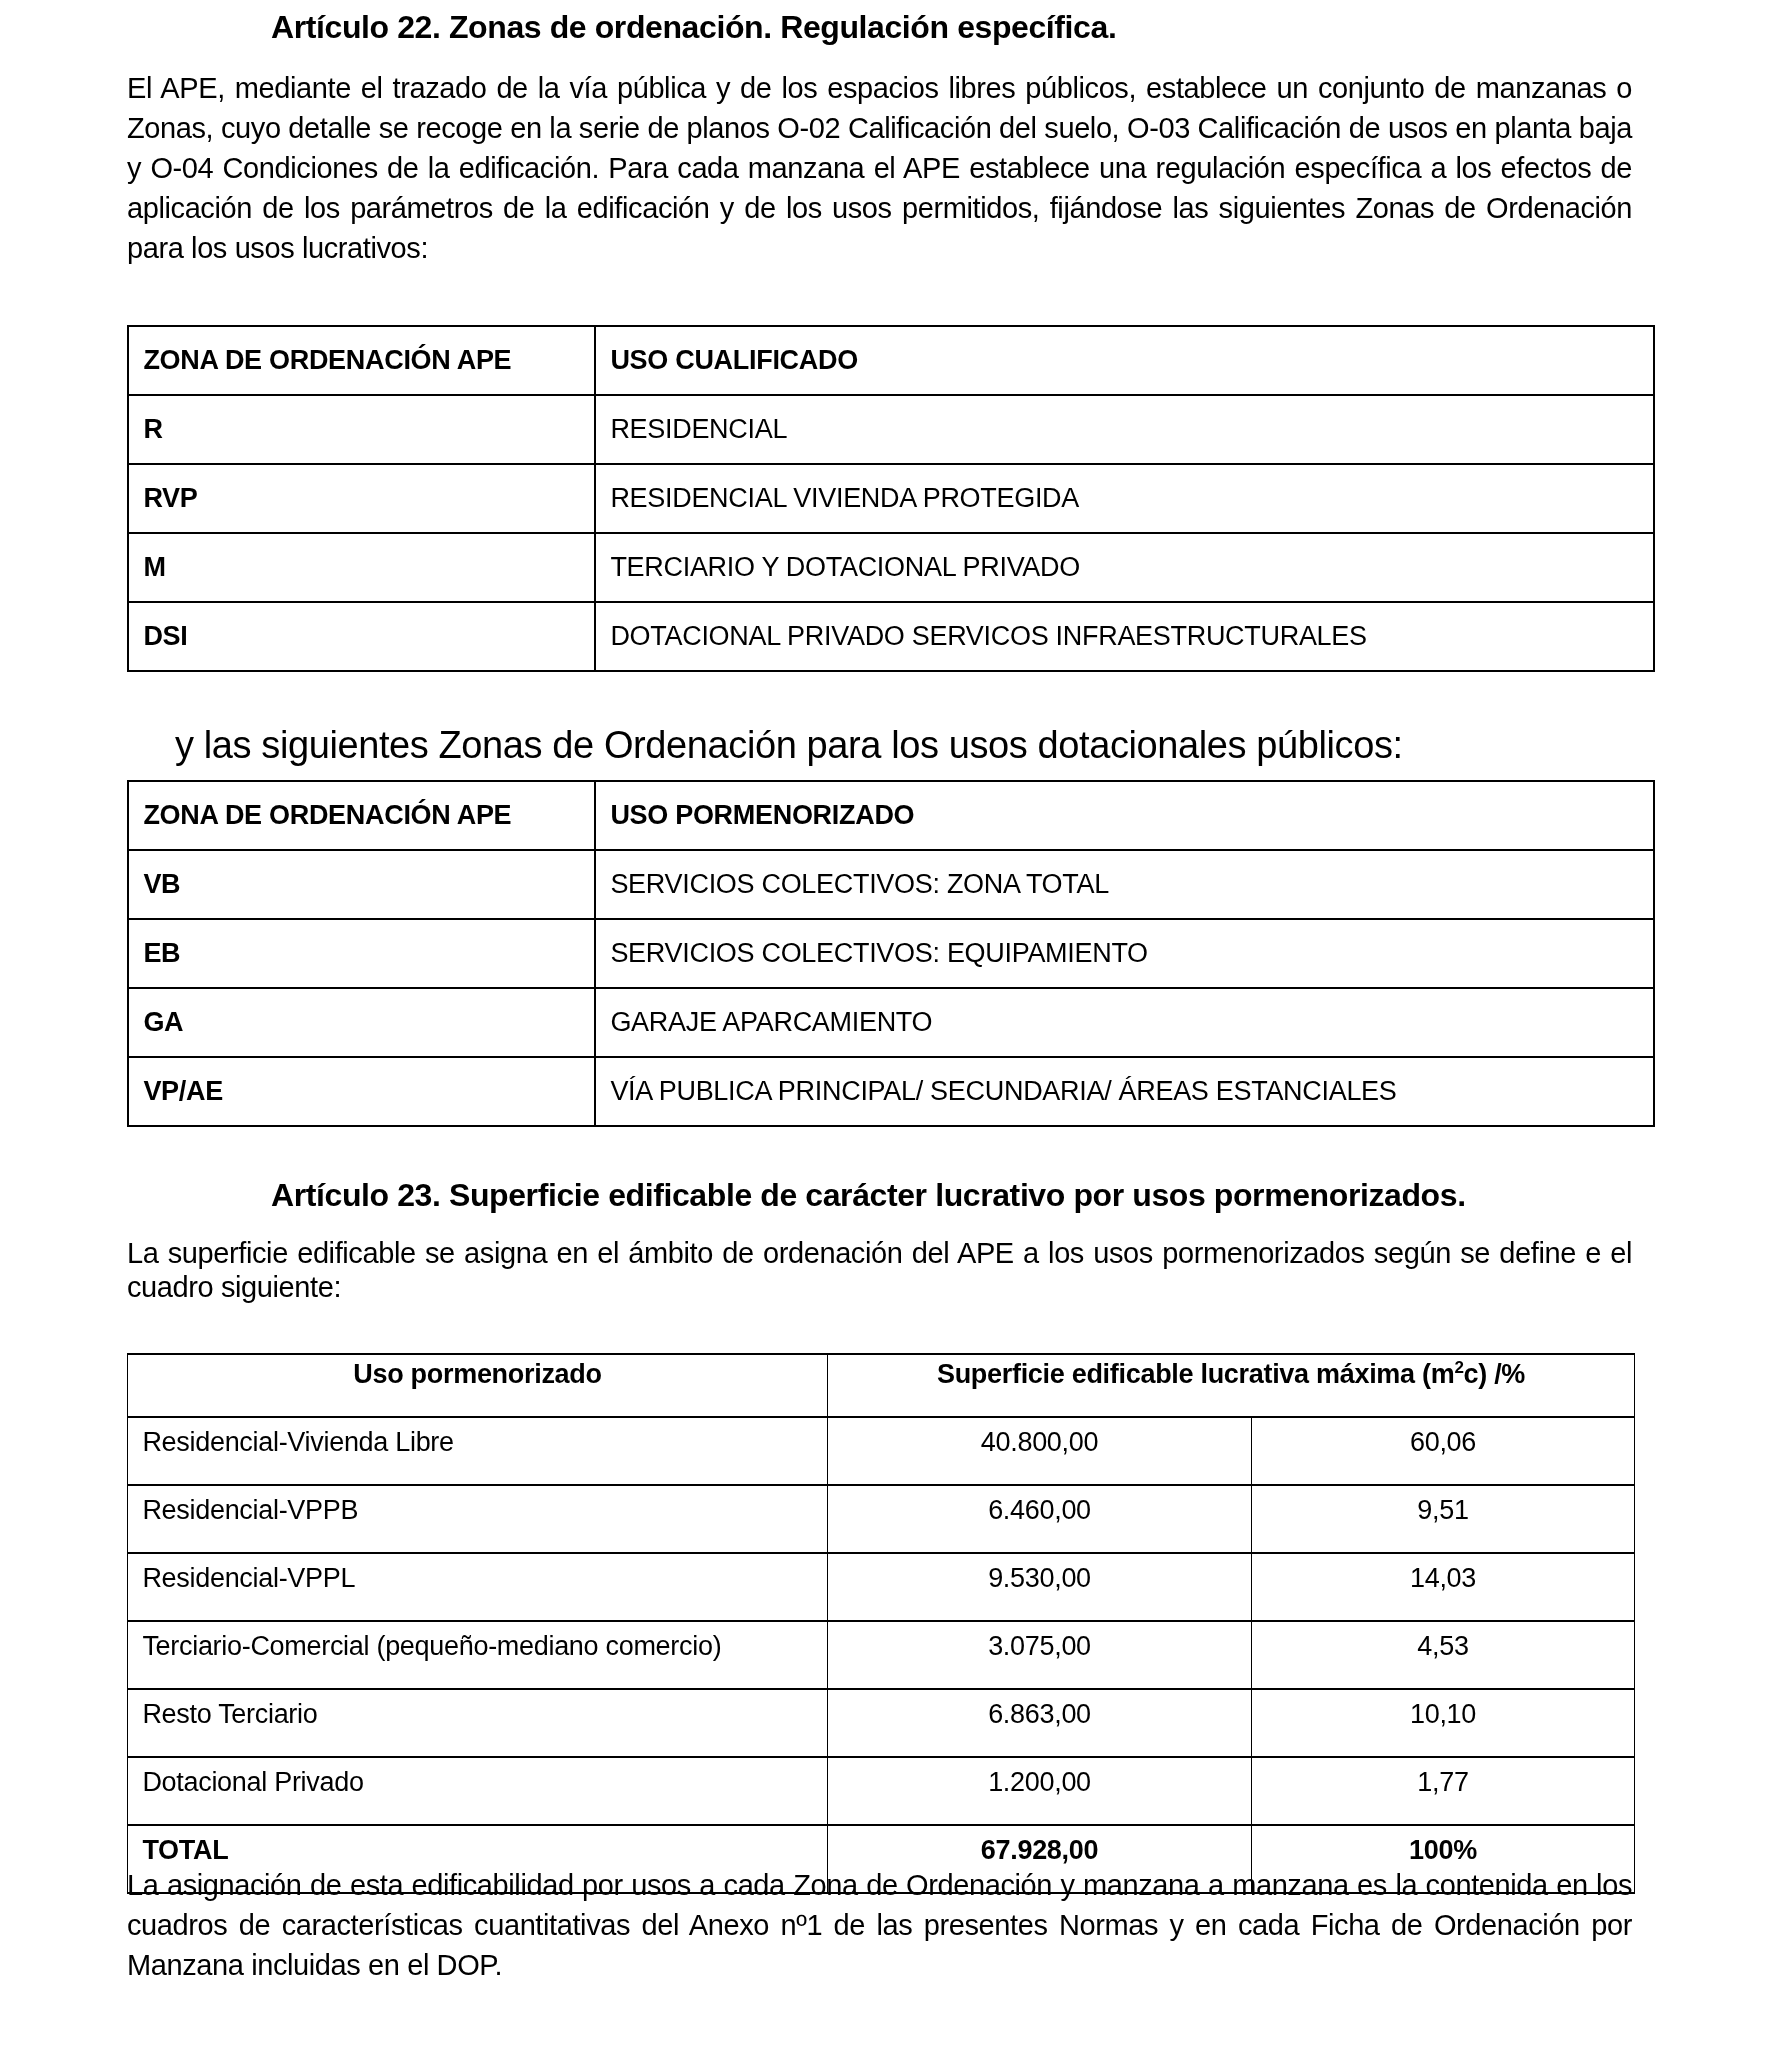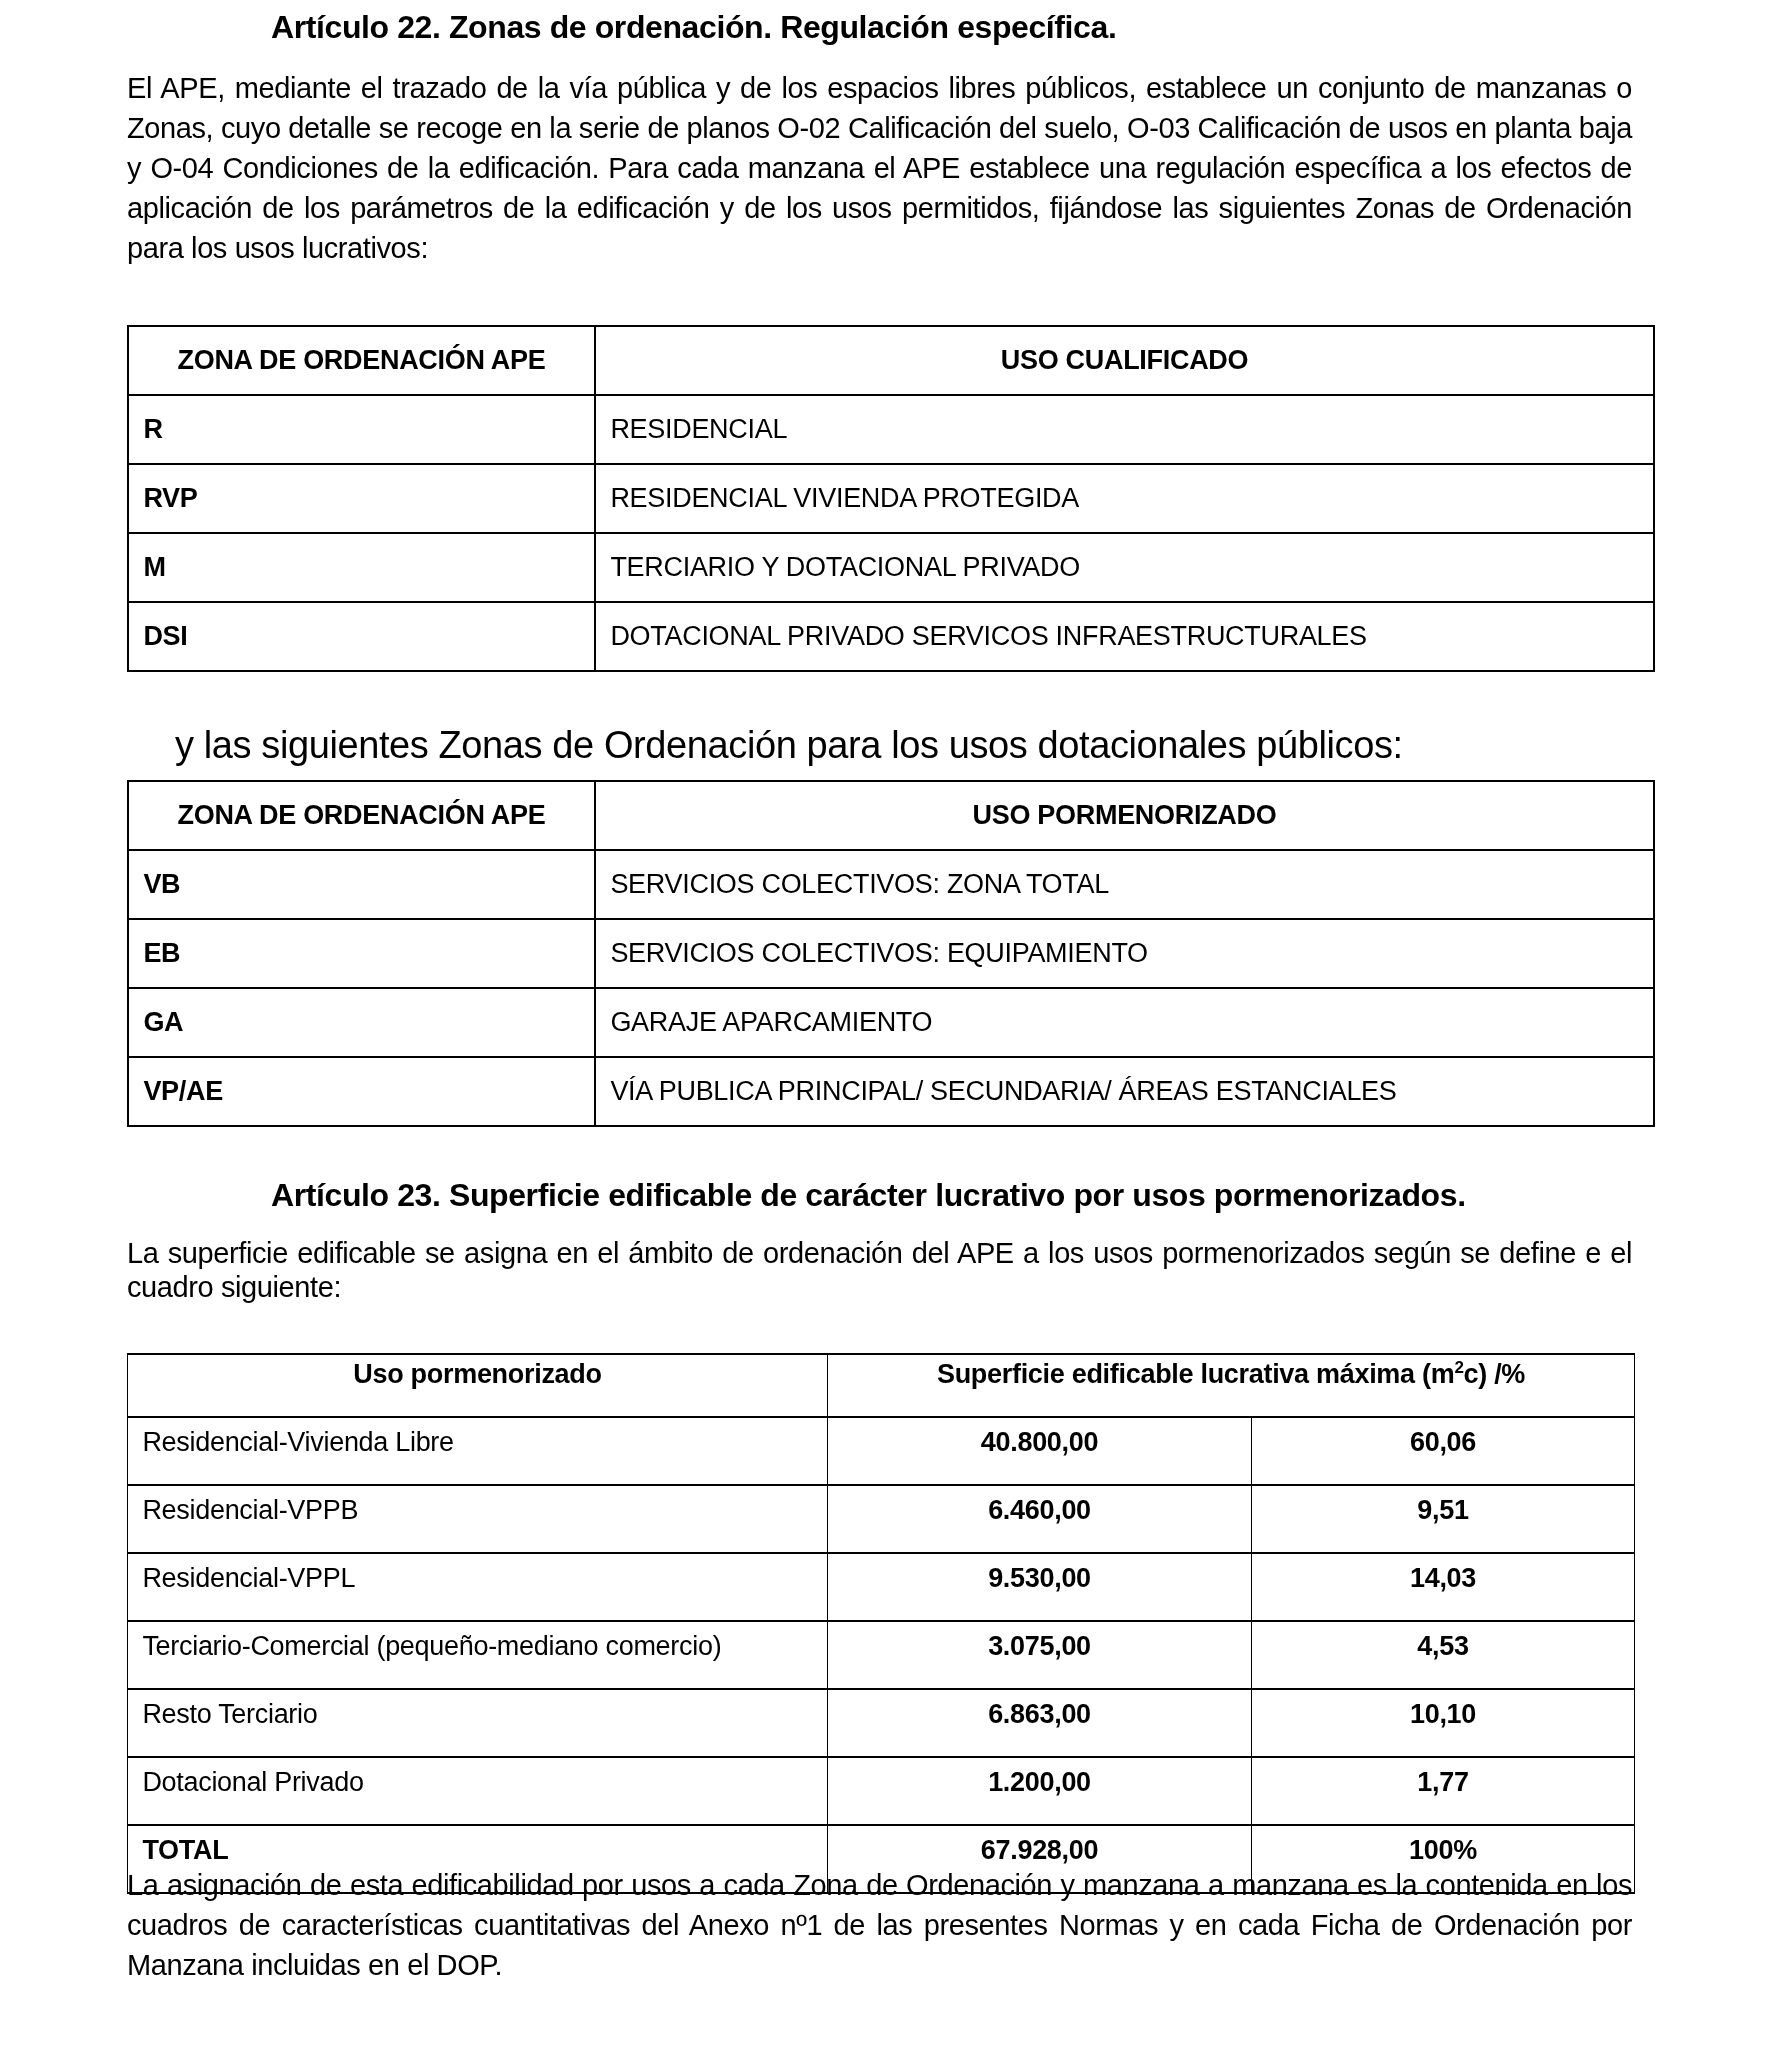--- a/index.html
+++ b/index.html
@@ -7,26 +7,26 @@
          font-family: "Liberation Sans", sans-serif; color: #000; }
   .heading { position: absolute; left: 271px; font-weight: bold; font-size: 32px;
              white-space: nowrap; letter-spacing: -0.4px; }
   .para { position: absolute; left: 127px; width: 1505px; font-size: 29px; line-height: 40px;
           text-align: justify; letter-spacing: -0.4px; }
   .single { position: absolute; left: 143px; font-size: 38px; white-space: nowrap; letter-spacing: -0.4px; margin-left: 32px; }
   table { position: absolute; border-collapse: collapse; table-layout: fixed; }
   td, th { border: 2.2px solid #000; padding: 0 14.4px; font-size: 27px; letter-spacing: -0.3px;
            vertical-align: middle; }
   .t1 td, .t1 th { height: 67px; }
-  .t1 th { font-weight: bold; text-align: center; }
+  .t1 th { font-weight: bold; text-align: left; }
   .t1 td.code { font-weight: bold; }
   .t1 td.col0, .t1 th.col0 { border-right-width: 1.4px; }
   .t3 td, .t3 th { height: 57px; vertical-align: top; padding-top: 9px; }
   .t3 th { font-weight: bold; text-align: center; padding-top: 4.3px; }
-  .t3 td.num { text-align: center; font-weight: bold; }
+  .t3 td.num { text-align: center; }
   .t3 tr.total td { font-weight: bold; }
   .t3 td, .t3 th { border-left-width: 1.4px; border-right-width: 1.4px; }
   sup { font-size: 17px; line-height: 0; }
 </style>
 </head>
 <body>
 
 <div class="heading" style="top:8.6px;">Artículo 22. Zonas de ordenación. Regulación específica.</div>
 
 <div class="para" style="top:68px;">El APE, mediante el trazado de la vía pública y de los espacios libres públicos, establece un conjunto de manzanas o Zonas, cuyo detalle se recoge en la serie de planos O-02 Calificación del suelo, O-03 Calificación de usos en planta baja y O-04 Condiciones de la edificación. Para cada manzana el APE establece una regulación específica a los efectos de aplicación de los parámetros de la edificación y de los usos permitidos, fijándose las siguientes Zonas de Ordenación para los usos lucrativos:</div>

